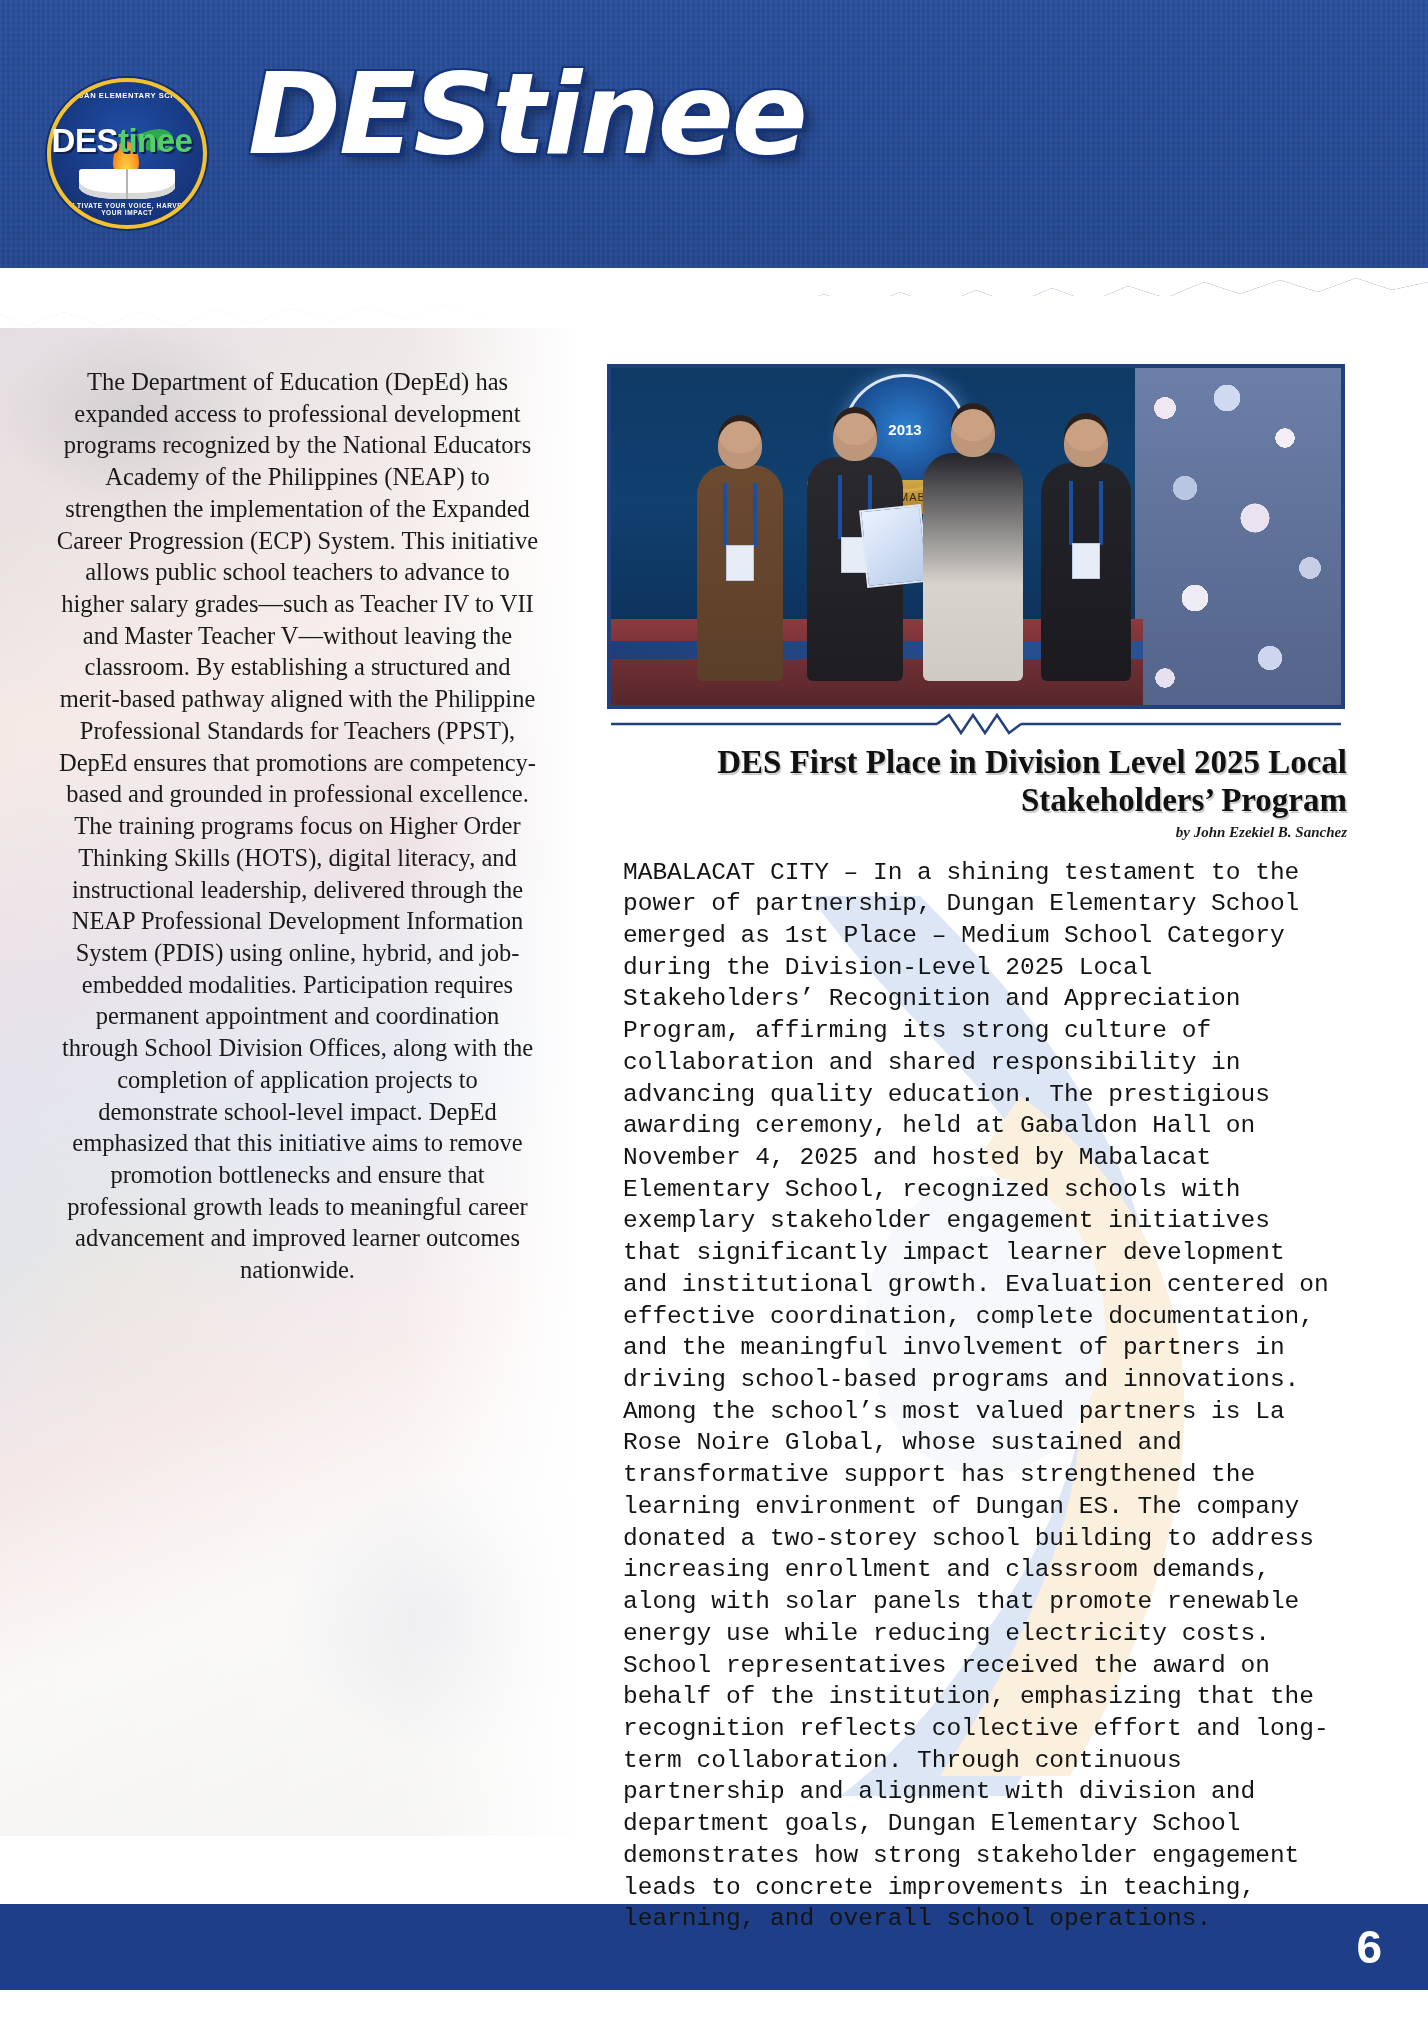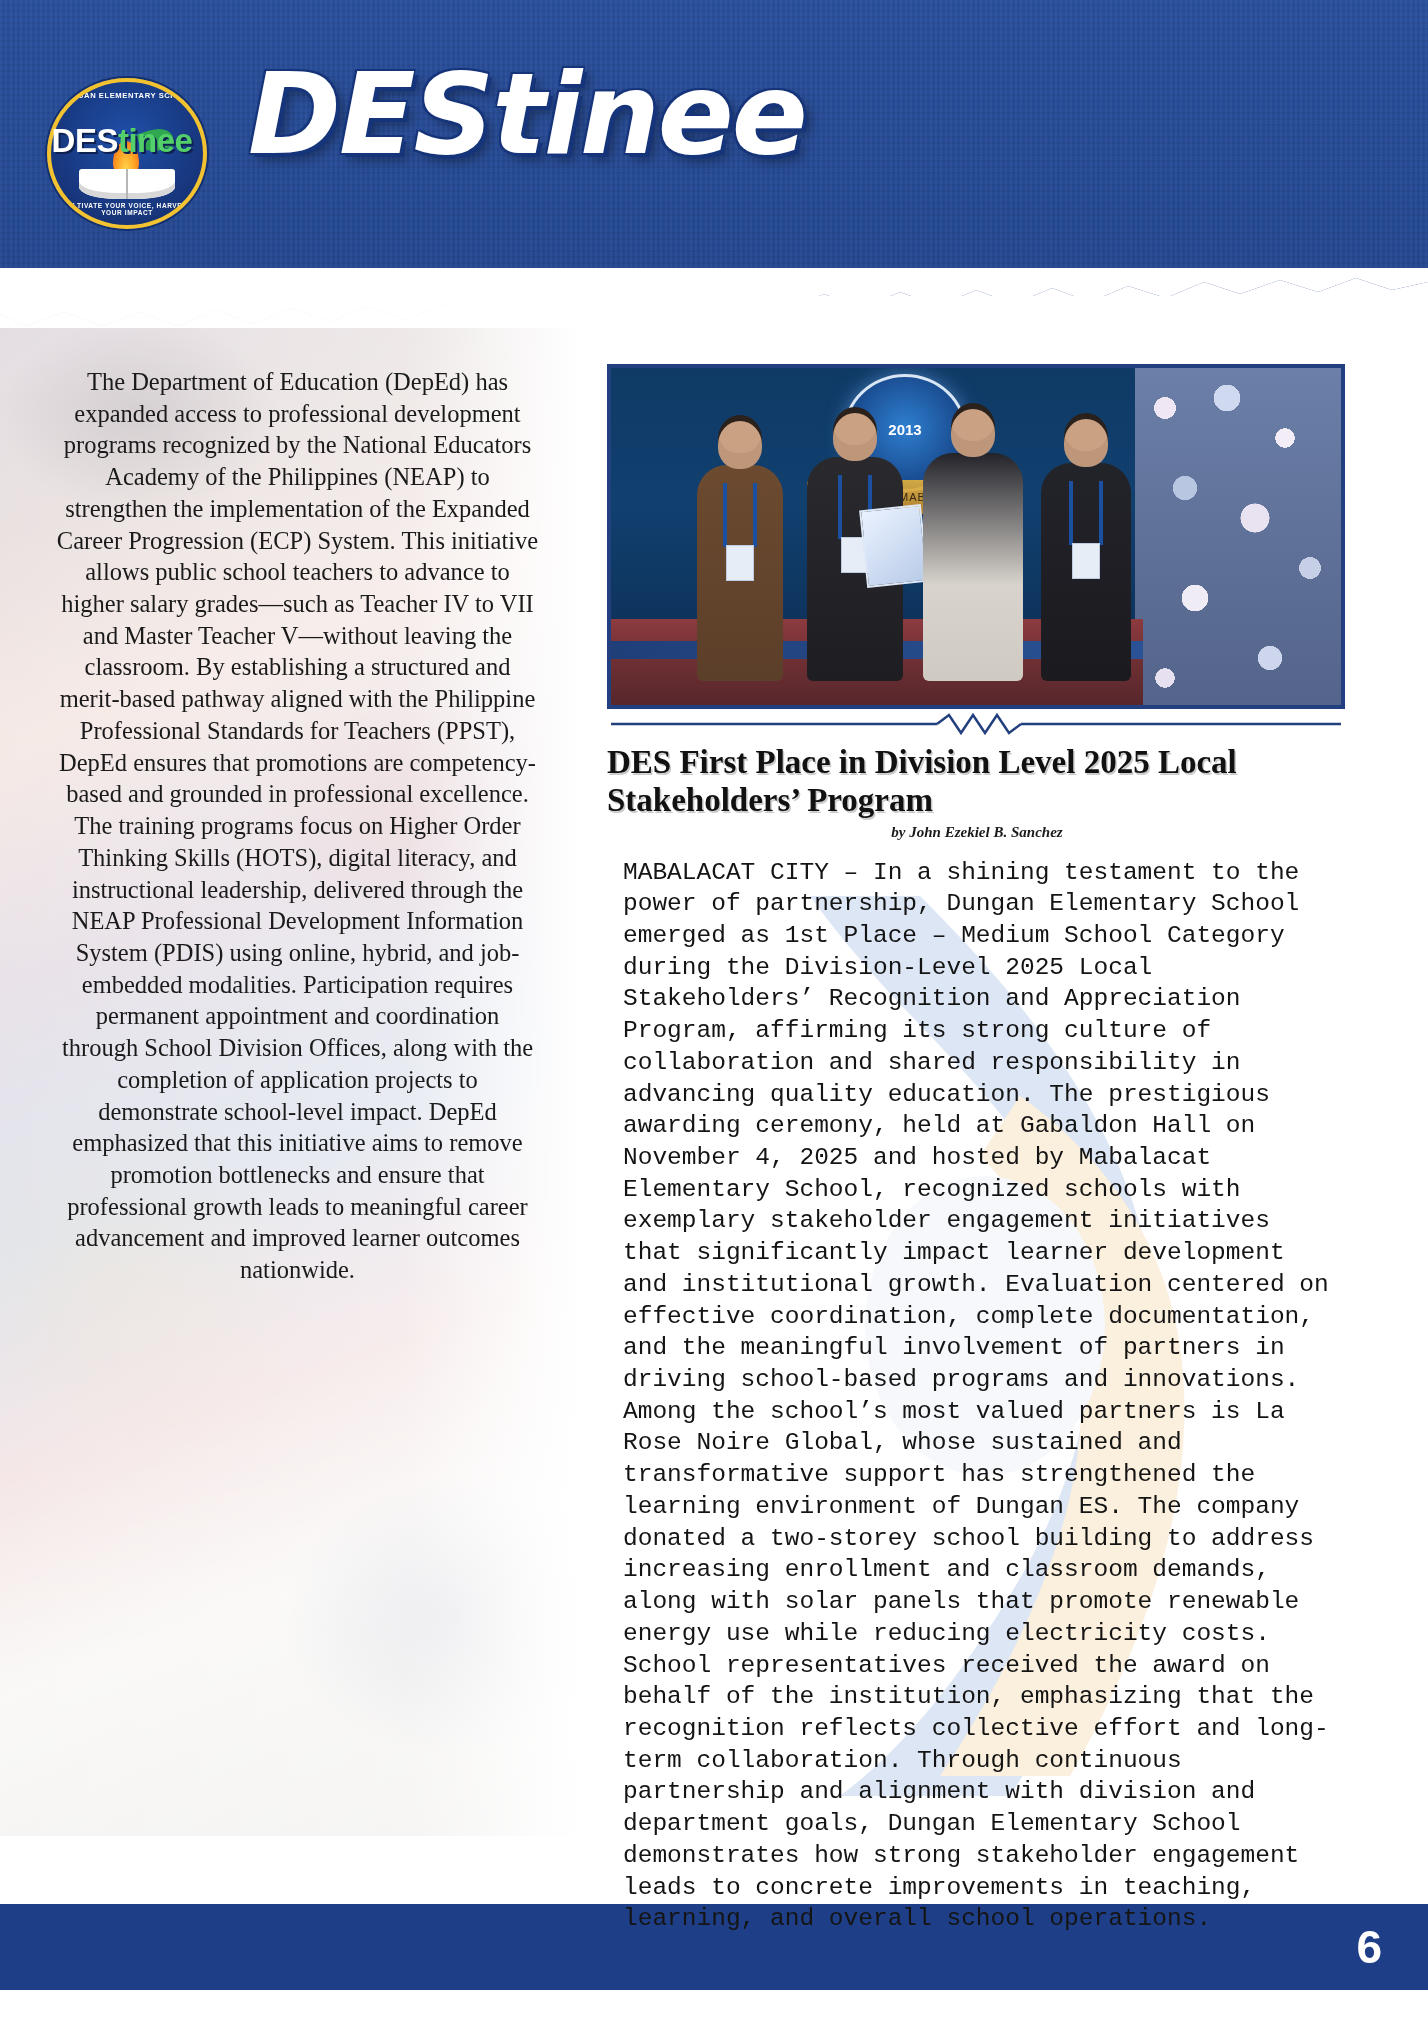--- a/index.html
+++ b/index.html
@@ -351,31 +351,31 @@
     width: 738px;
     height: 26px;
     margin-top: 2px;
   }
 
   .headline-right {
     font-family: "Liberation Serif", serif;
     font-weight: bold;
     font-size: 33px;
     line-height: 1.16;
-    text-align: left;
+    text-align: right;
     color: #111111;
     margin: 2px 0 0 0;
     text-shadow: 1.5px 1.5px 0 rgba(140,140,140,0.45);
   }
   .byline {
     font-family: "Liberation Serif", serif;
     font-style: italic;
     font-weight: bold;
     font-size: 15px;
-    text-align: center;
+    text-align: right;
     color: #1a1a1a;
     margin: 4px 0 10px 0;
   }
   .article-body {
     font-family: Liberation Mono, monospace;
     font-size: 24.5px;
     line-height: 1.295;
     color: #141414;
     text-align: left;
     margin: 16px;

